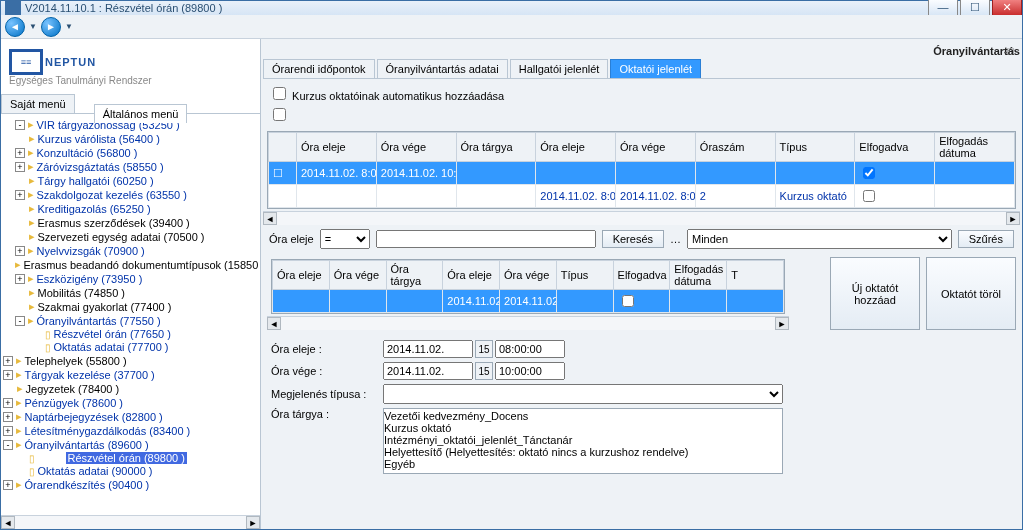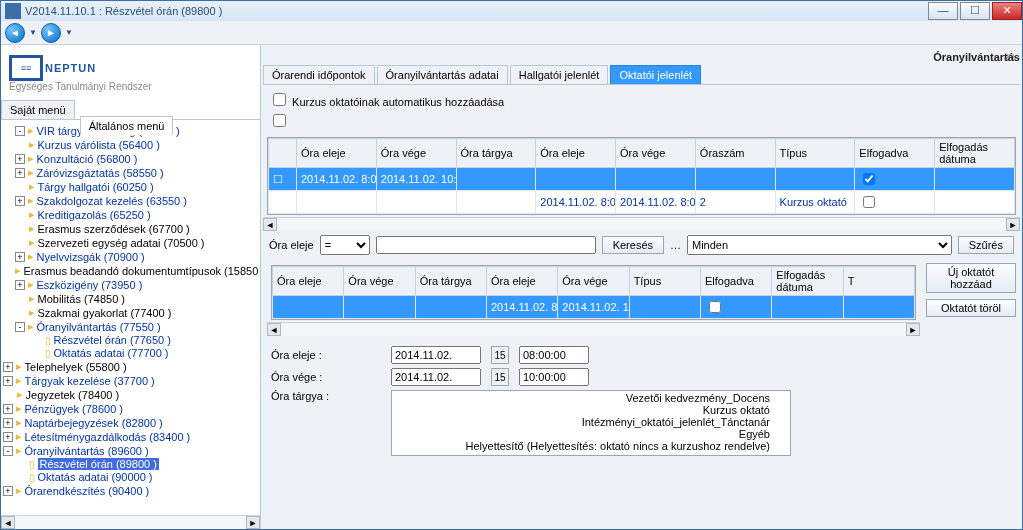--- a/index.html
+++ b/index.html
@@ -1,44 +1,44 @@
 <!DOCTYPE html>
 <html><head>
 <meta charset="utf-8">
 <style>
   * { box-sizing: border-box; font-family: Tahoma, Arial, sans-serif; font-size: 11px; }
   html, body { margin: 0; padding: 0; width: 1023px; height: 530px; overflow: hidden; background: #eef2f6; }
   .window { width: 1023px; height: 530px; display: flex; flex-direction: column; border: 1px solid #3a6ea5; }
-  .titlebar { height: 20px; background: linear-gradient(#e9f1fa, #d6e5f5); display: flex; align-items: center; color: #2a4f72; font-size: 12px; }
+  .titlebar { height: 14px; background: linear-gradient(#e9f1fa, #d6e5f5); display: flex; align-items: center; color: #2a4f72; font-size: 12px; }
   .titlebar .icon { width: 16px; height: 16px; background: #3a6ea5; margin: 0 4px; display: inline-block; }
   .winbtns { margin-left: auto; display: flex; }
   .winbtn { width: 30px; height: 18px; margin-left: 2px; border: 1px solid #888; background: linear-gradient(#fafcff,#d6e5f5); text-align: center; line-height: 14px; }
   .winbtn.close { background: linear-gradient(#f08080,#c62828); color: #fff; border-color: #a02020; }
   .menubar { height: 20px; background: #f4f6f9; display: flex; align-items: center; padding: 0 4px; gap: 12px; color: #1d3e5e; border-bottom: 1px solid #c8d2dd; }
   .toolbar { height: 24px; background: #eef2f6; display: flex; align-items: center; padding: 0 4px; gap: 4px; border-bottom: 1px solid #c8d2dd; }
   .navbtn { width: 20px; height: 20px; border-radius: 50%; border: 1px solid #0061a8; background: radial-gradient(circle at 30% 30%, #79c3ff, #0071c5); color: #fff; display: flex; align-items: center; justify-content: center; font-size: 10px; }
   .dd { font-size: 8px; color: #2a4f72; }
   .body { flex: 1; display: flex; overflow: hidden; }
   .leftpanel { width: 260px; background: #fff; border-right: 1px solid #b9c6d3; display: flex; flex-direction: column; }
   .logo { padding: 10px 8px 2px; color: #2256a3; }
   .logo-top { font-family: Arial Black, Arial; font-size: 28px; font-weight: 900; letter-spacing: 1px; color: #2256a3; display: flex; align-items: center; }
   .logo-box { width: 34px; height: 26px; border: 3px solid #2256a3; margin-right: 2px; display: inline-flex; align-items: center; justify-content: center; font-size: 9px; font-weight: normal; letter-spacing: 0; }
   .logo-sub { font-size: 10px; color: #888; }
   .tabs { display: flex; border-bottom: 1px solid #b9c6d3; margin-top: 6px; }
-  .tab { padding: 3px 8px; border: 1px solid #b9c6d3; border-bottom: none; background: #eef2f6; margin-right: 5px; }
-  .tab.active { background: #fff; position: relative; top: 16px; }
+  .tab { padding: 3px 8px; border: 1px solid #b9c6d3; border-bottom: none; background: #eef2f6; margin-right: 19px; }
+  .tab.active { background: #fff; position: relative; top: 10px; }
   .tree { flex: 1; overflow: auto; padding: 4px 2px; }
   .node { white-space: nowrap; padding: 0 0 1px; display: flex; align-items: center; }
   .exp { width: 10px; height: 10px; border: 1px solid #888; display: inline-flex; align-items: center; justify-content: center; font-size: 9px; line-height: 8px; margin-right: 3px; background: #fff; }
   .noexp { width: 14px; display: inline-block; }
   .folder { color: #e7b93c; margin-right: 3px; font-size: 11px; }
   .page { color: #e7b93c; margin-right: 3px; font-size: 10px; }
   .node a { color: #0033aa; text-decoration: none; }
   .node span.txt { color: #000; }
-  .node .sel { background: #4169e1; color: #fff; padding: 0 2px; }
+  .node .sel { background: #4169e1; color: #fff; padding: 0 2px; margin-left: 28px; }
   .d1 { padding-left: 12px; } .d2 { padding-left: 28px; }
   .left-scroll { height: 14px; background: #eef2f6; border-top: 1px solid #c8d2dd; display: flex; }
   .left-scroll .arrow { width: 14px; border: 1px solid #b0b8c0; background: #e4e8ec; text-align: center; font-size: 9px; line-height: 12px; }
   .left-scroll .track { flex: 1; background: #f4f6f9; }
   .rightpanel { flex: 1; display: flex; flex-direction: column; overflow: hidden; padding: 2px; }
   .pagehdr { text-align: right; font-weight: bold; padding: 4px 0 2px; color: #222; position: relative; }
   .pin { position: absolute; right: 6px; top: 4px; color: #555; }
   .subtabs { display: flex; border-bottom: 1px solid #b9c6d3; }
   .subtab { padding: 3px 8px; border: 1px solid #b9c6d3; border-bottom: none; background: #eef2f6; margin-right: 2px; }
   .subtab.active { background: #3399ff; color: #fff; border-color: #2a7fd6; }
@@ -53,29 +53,29 @@
   .chk { width: 12px; height: 12px; }
   .hscrollbar { height: 14px; background: #eef2f6; display: flex; border-top: 1px solid #c8d2dd; }
   .hscrollbar .arrow { width: 14px; border: 1px solid #b0b8c0; background: #e4e8ec; text-align: center; font-size: 9px; line-height: 12px; }
   .hscrollbar .track { flex: 1; background: #f4f6f9; }
   .filterrow { display: flex; align-items: center; gap: 6px; padding: 4px 6px; }
   .filterrow input[type=text] { height: 18px; }
   .filterrow select { height: 20px; }
   .btn { background: linear-gradient(#fafcff,#e4ecf4); border: 1px solid #9aa8b5; padding: 2px 10px; cursor: pointer; }
   .section2 { display: flex; gap: 6px; margin: 4px; }
   .section2 .gridwrap { flex: 1; }
-  .sidebtns { display: flex; flex-direction: column; gap: 6px; }
+  .sidebtns { display: flex; flex-direction: row; gap: 6px; margin-left: 35px; }
   .form { padding: 4px 8px; }
-  .form .row { display: flex; align-items: center; padding: 2px 0; gap: 10px; }
+  .form .row { display: flex; align-items: center; padding: 2px 0; gap: 2px; }
   .form .lbl { width: 110px; }
   .form input.date { width: 90px; height: 18px; }
   .form .cal { width: 18px; height: 18px; border: 1px solid #9aa8b5; background: #eef2f6; display: inline-flex; align-items: center; justify-content: center; font-size: 10px; }
   .form input.time { width: 70px; height: 18px; }
   .form select.wide { width: 400px; height: 20px; }
-  .form .listbox { border: 1px solid #9aa8b5; background: #fff; width: 400px; height: 66px; overflow: auto; padding: 1px 20px; text-align: right; }
+  .form .listbox { border: 1px solid #9aa8b5; background: #fff; width: 400px; height: 66px; overflow: auto; padding: 1px 0; }
   .form .listbox div { padding: 0; }
   .bottom-btns { position: absolute; right: 10px; bottom: 8px; display: flex; flex-direction: column; gap: 6px; }
   .rightbody { position: relative; flex: 1; overflow: hidden; }
   .small-sel { width: 50px; height: 18px; }
 </style>
 </head>
 <body>
 
 <div class="window">
   <div class="titlebar">
@@ -138,21 +138,21 @@
             <a href="#">Szakdolgozat kezelés (63550  )</a>
           </div>
           <div class="node d1">
             <span class="noexp"></span>
             <span class="folder">▸</span>
             <a href="#">Kreditigazolás (65250  )</a>
           </div>
           <div class="node d1">
             <span class="noexp"></span>
             <span class="folder">▸</span>
-            <span class="txt">Erasmus szerződések (67700  )</span>
+            <span class="txt">Erasmus szerződések (39400  )</span>
           </div>
           <div class="node d1">
             <span class="noexp"></span>
             <span class="folder">▸</span>
             <span class="txt">Szervezeti egység adatai (70500  )</span>
           </div>
           <div class="node d1">
             <span class="exp">+</span>
             <span class="folder">▸</span>
             <a href="#">Nyelvvizsgák (70900  )</a>
@@ -368,27 +368,31 @@
             <input class="date" value="2014.11.02." style="">
               <span class="cal">15</span>
             <input class="time" value="08:00:00" style="">
           </div>
           <div class="row">
             <span class="lbl">Óra vége :</span>
             <input class="date" value="2014.11.02." style="">
               <span class="cal">15</span>
             <input class="time" value="10:00:00" style="">
           </div>
+          <div class="row">
+            <span class="lbl">Megjelenés típusa :</span>
+            <select class="wide"><option></option></select>
+          </div>
           <div class="row" style="align-items:flex-start">
             <span class="lbl">Óra tárgya :</span>
             <div class="listbox" id="listbox">
                 <div>Vezetői kedvezmény_Docens</div>
                 <div>Kurzus oktató</div>
                 <div>Intézményi_oktatói_jelenlét_Tánctanár</div>
+                <div>Helyettesítő (Helyettesítés: oktató nincs a kurzushoz rendelve)</div>
                 <div>Egyéb</div>
-                <div>Helyettesítő (Helyettesítés: oktató nincs a kurzushoz rendelve)</div>
               </div>
           </div>
         </div>
       </div>
     </div>
   </div>
 </div>
 
 </body></html>

